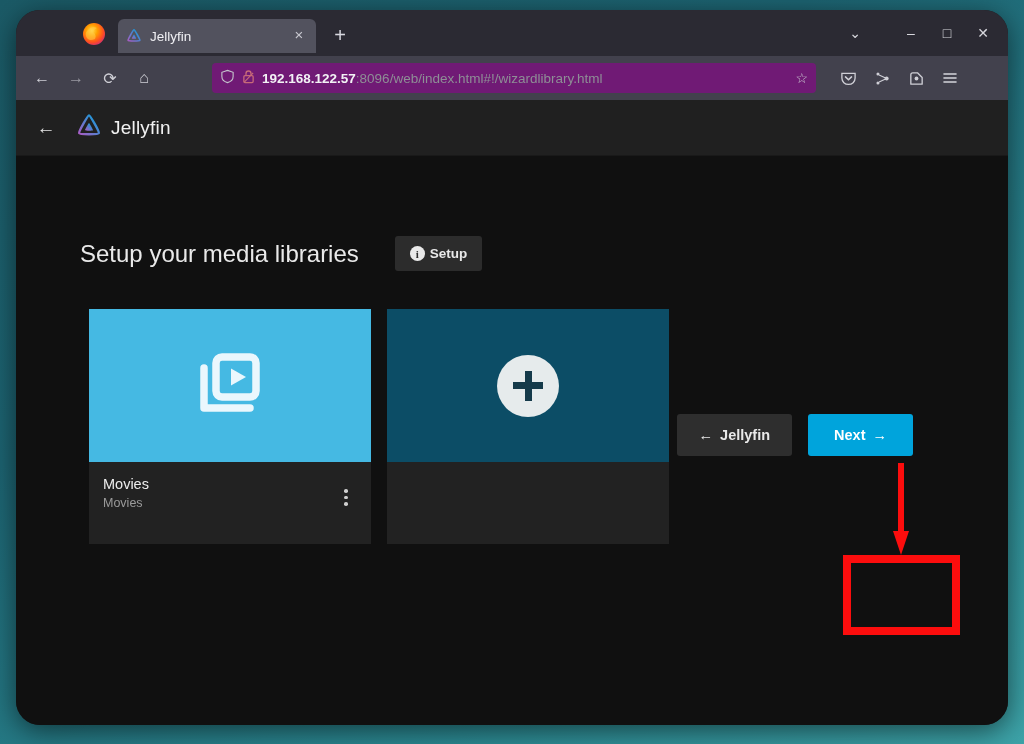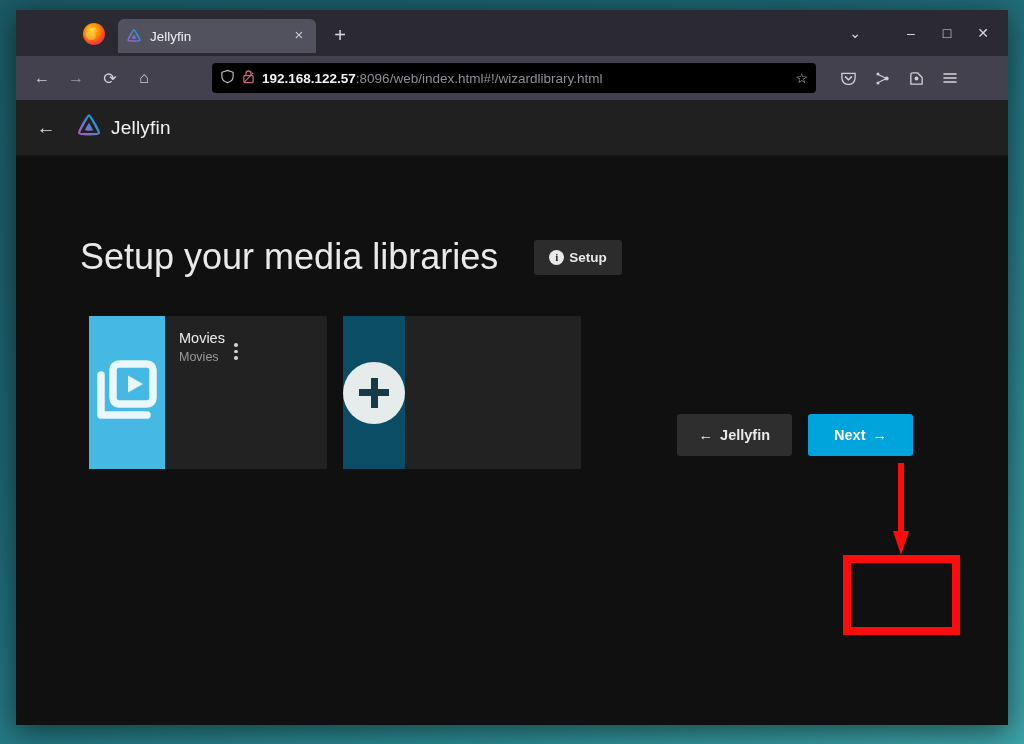--- a/index.html
+++ b/index.html
@@ -24,20 +24,21 @@
     position: absolute;
     left: 16px;
     top: 10px;
     width: 992px;
     height: 715px;
     background: #1c1b1b;
     box-shadow: 0 6px 28px rgba(0,0,0,0.55);
     overflow: hidden;
     display: flex;
     flex-direction: column;
+    border-radius: 24px;
   }
 
   
   .tabstrip {
     height: 46px;
     background: #2b2a33;
     display: flex;
     align-items: flex-end;
     position: relative;
     flex: none;
@@ -122,21 +123,21 @@
     border-radius: 4px;
     flex: none;
   }
   .navbtn.dim { color: #9a9aa3; }
 
   .urlbar {
     flex: 1;
     height: 30px;
     margin: 0 8px 0 50px;
     max-width: 604px;
-    background: #000000;
+    background: #701a75;
     border-radius: 4px;
     display: flex;
     align-items: center;
     padding: 0 8px;
     box-sizing: border-box;
     gap: 7px;
   }
   .url-text {
     flex: 1;
     font-size: 13.5px;
@@ -173,21 +174,21 @@
   }
 
   .page-head {
     display: flex;
     align-items: center;
     gap: 36px;
     padding: 80px 0 0 64px;
   }
   .page-title {
     color: #e9e9e9;
-    font-size: 36px;
+    font-size: 24px;
     font-weight: 400;
   }
   .help-btn {
     background: #2c2c2c;
     color: #e9e9e9;
     border-radius: 3px;
     font-size: 13.5px;
     font-weight: 700;
     padding: 10px 15px;
     display: flex;
@@ -205,24 +206,24 @@
     flex: none;
   }
 
   
   .cards {
     display: flex;
     gap: 16px;
     padding: 38px 0 0 73px;
   }
   .card {
-    width: 238px;
+    width: 282px;
     background: #222222;
     display: flex;
-    flex-direction: row;
+    flex-direction: column;
   }
   .card-thumb {
     height: 153px;
     display: flex;
     align-items: center;
     justify-content: center;
   }
   .card-thumb.movies { background: #45b9e3; }
   .card-thumb.add    { background: #0c4d66; }
 

